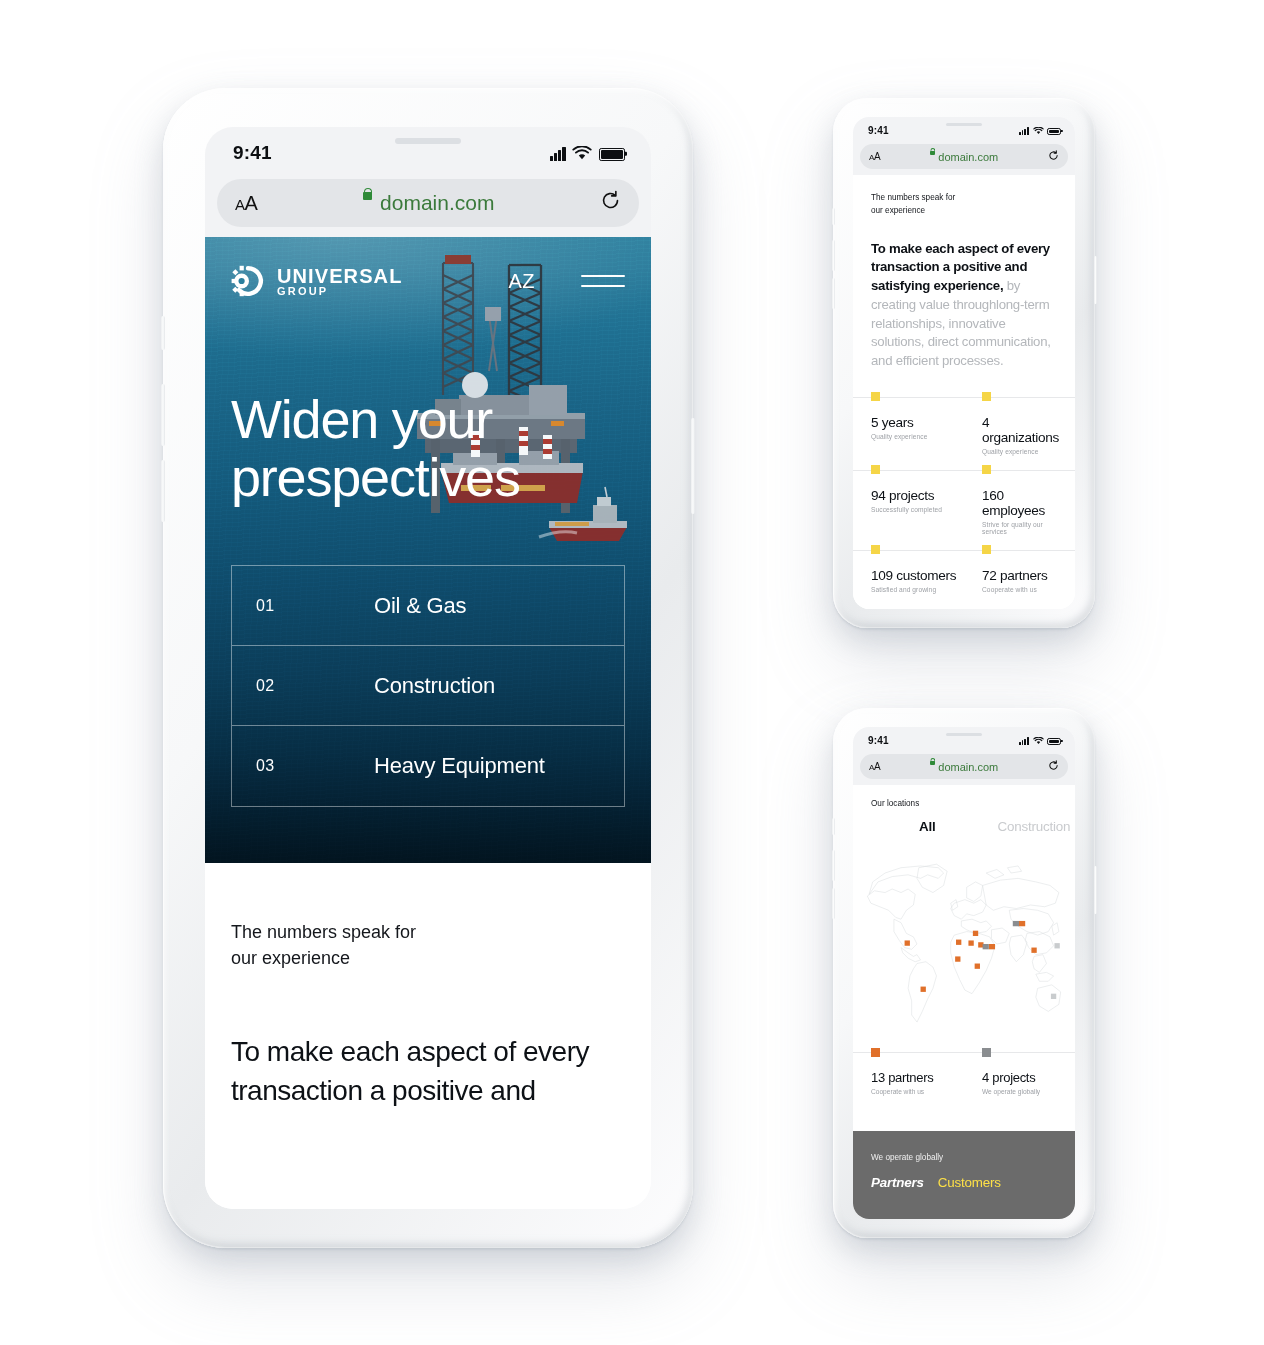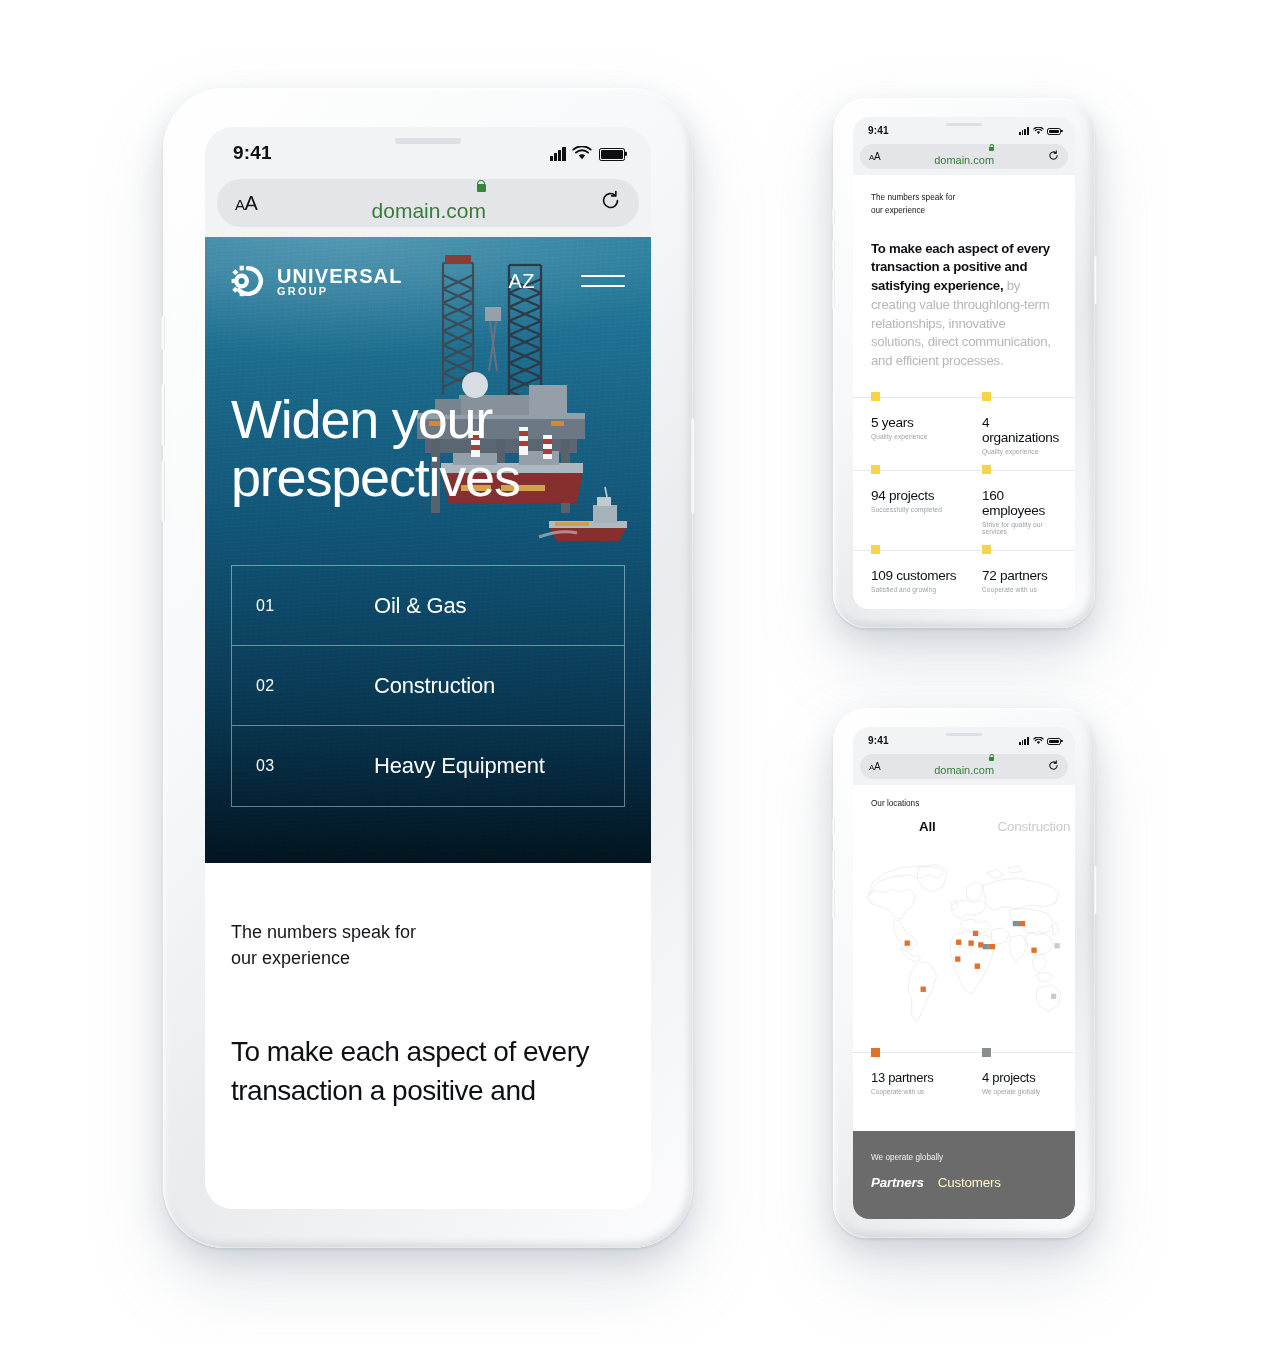--- a/index.html
+++ b/index.html
@@ -51,21 +51,21 @@
   .batt{ position:relative; border:1.2px solid #0d0f12; border-radius:2.2px; }
   .batt i{ position:absolute; inset:1px; background:#0d0f12; border-radius:1px; }
   .batt::after{ content:""; position:absolute; right:-2.6px; top:50%; transform:translateY(-50%);
     width:1.6px; height:40%; background:#0d0f12; border-radius:0 1px 1px 0; }
 
   
   .urlbar-wrap{ position:absolute; left:0; right:0; background:#f2f3f5; z-index:29; }
   .urlbar{ display:flex; align-items:center; justify-content:space-between;
     background:#e3e5e8; border-radius:99px; height:100%; }
   .aa{ font-weight:400; color:#111; letter-spacing:-.4px; white-space:nowrap; }
-  .urlcenter{ display:flex; align-items:flex-end; gap:.38em; color:#3b7a3b;flex-direction:column; }
+  .urlcenter{ display:flex; align-items:flex-start; gap:.38em; color:#3b7a3b; }
   .lock{ display:block; background:#2f8a38; position:relative; border-radius:1px; }
   .lock::before{ content:""; position:absolute; left:50%; transform:translateX(-50%);
     border:1.4px solid #2f8a38; border-bottom:none; border-radius:99px 99px 0 0; }
   .reload{ color:#111; }
 
   
   #phone-main{ left:163px; top:88px; width:530px; height:1160px; }
   #phone-main .frame{ border-radius:62px; }
   #phone-main .screen{ left:42px; top:39px; width:446px; height:1082px; border-radius:28px; }
   #phone-main .notch{ top:0; width:176px; height:30px; border-radius:0 0 18px 18px; }
@@ -182,21 +182,21 @@
   .mapbox svg{ position:absolute; inset:0; width:100%; height:100%; }
   .mstats{ margin-top:10px; display:flex; }
   .mstat{ width:50%; position:relative; }
   .mstat .line{ position:absolute; top:0; left:0; right:0; height:1px; background:#e7e8ea; }
   .mstat .sq{ position:absolute; top:-4.5px; left:18px; width:9px; height:9px; }
   .mstat .v{ padding:18px 6px 0 18px; font-size:13px; letter-spacing:-.3px; color:#0d1116; }
   .mstat .l{ padding:3px 6px 0 18px; font-size:6.6px; color:#9ea1a6; }
   .footer{ position:absolute; left:0; right:0; bottom:0; height:88px; background:#6b6b6b; padding:22px 18px 0; }
   .footer .fk{ font-size:8.2px; color:#f0f0f0; }
   .footer .ftabs{ display:flex; gap:14px; margin-top:13px; font-size:13.4px; letter-spacing:-.2px; }
-  .footer .ftabs .t{ color:#fef9c3; }
+  .footer .ftabs .t{ color:#fde047; }
   .footer .ftabs .t.on{ color:#ffffff; font-weight:700;font-style:italic; }
 </style>
 </head>
 <body>
 
 <div class="stage">
 
   <div class="phone" id="phone-main">
     <div class="frame"></div>
     <div class="sidebtn" style="left:-2px;top:228px;width:4px;height:34px;"></div>

